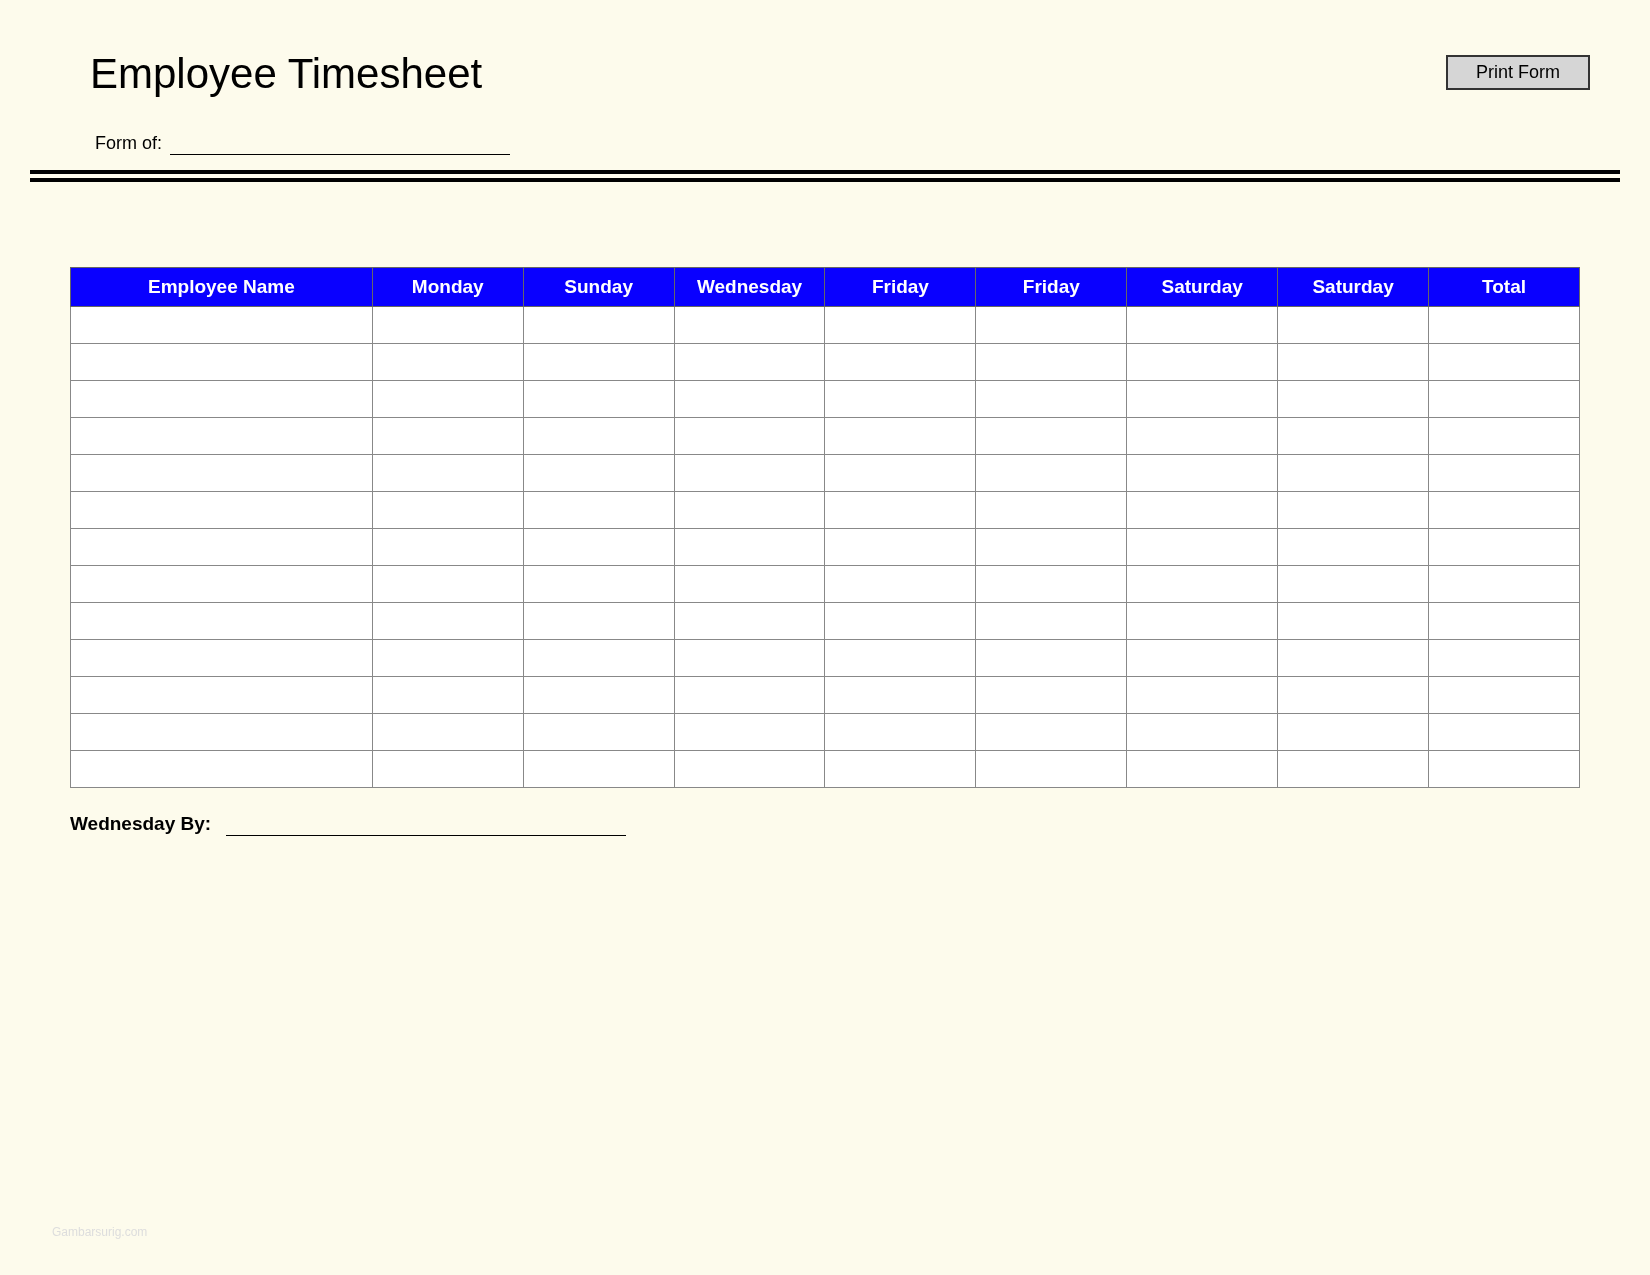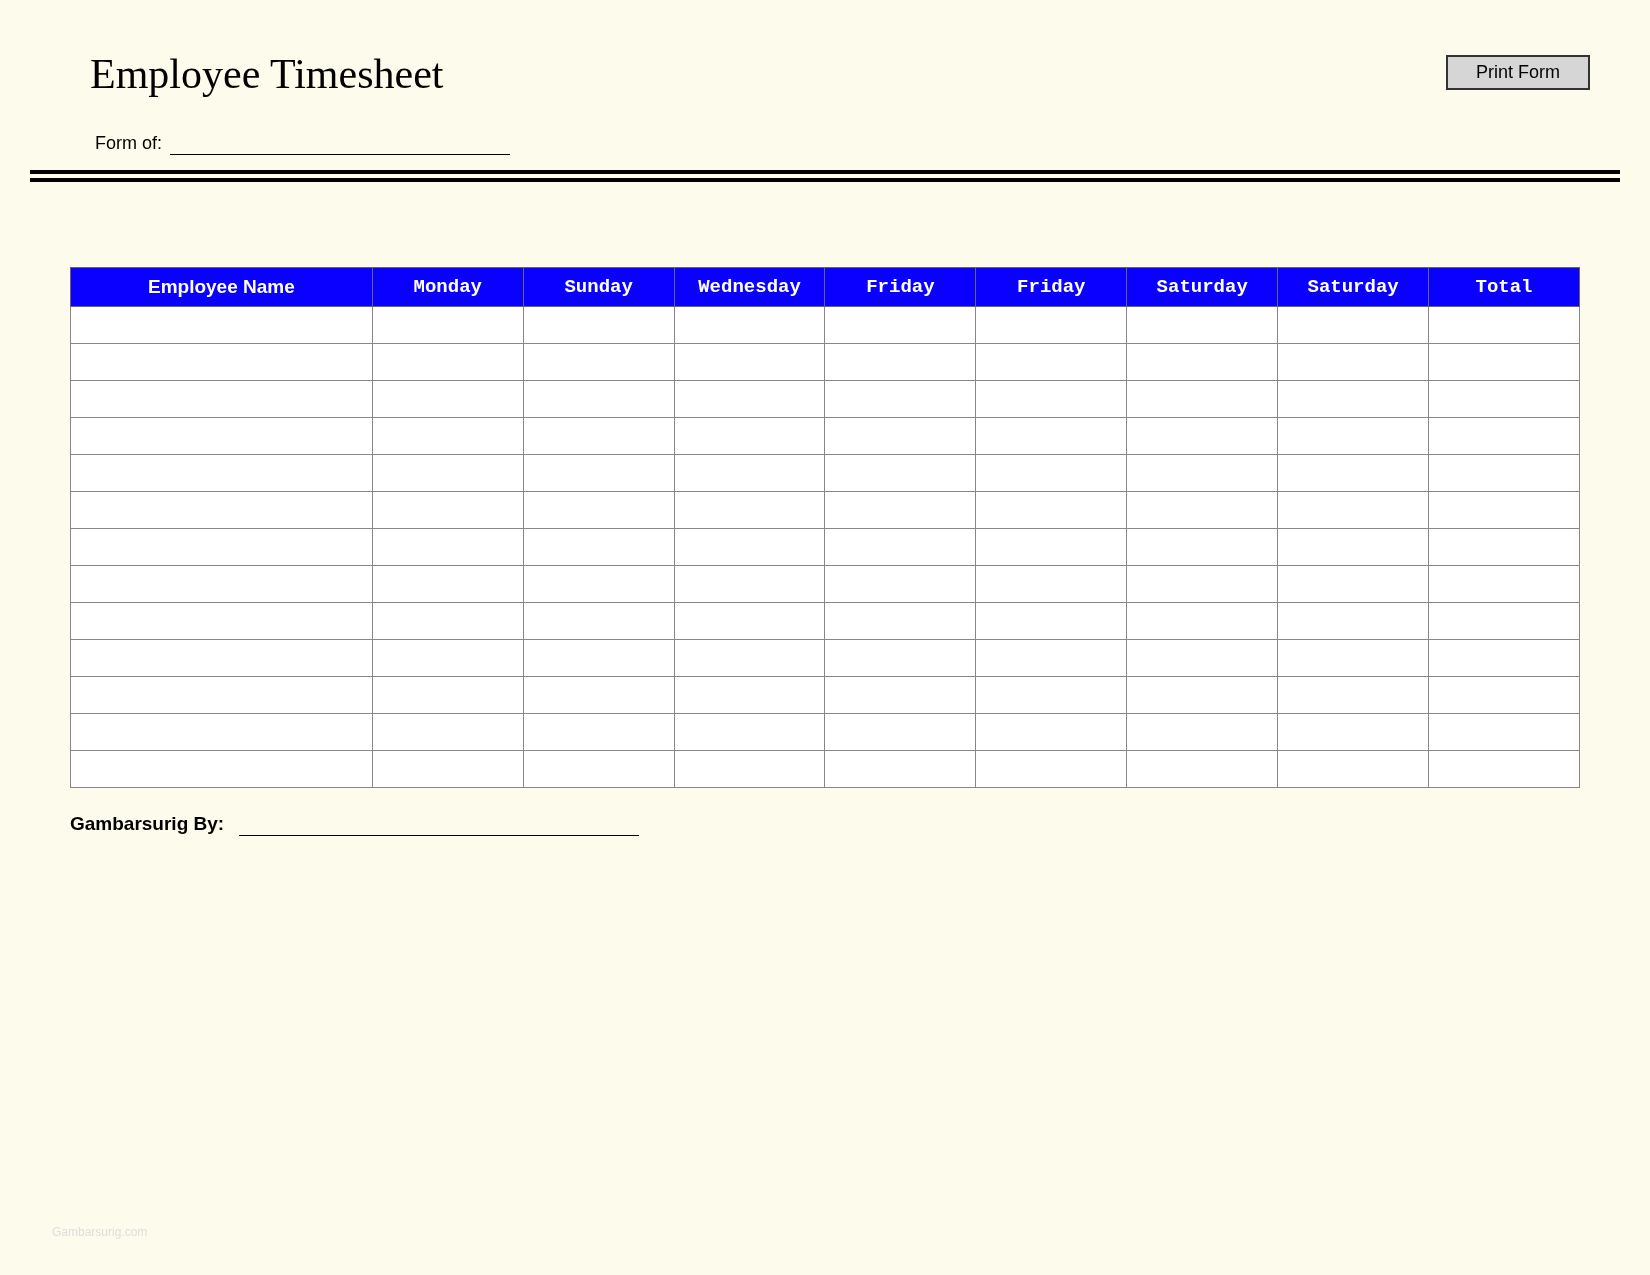--- a/index.html
+++ b/index.html
@@ -20,21 +20,21 @@
     .header-row {
       display: flex;
       justify-content: space-between;
       align-items: flex-start;
       padding: 20px 20px 0 60px;
     }
     .title {
       font-size: 42px;
       font-weight: normal;
       color: #000;
-      font-family: Liberation Serif, serif;
+      font-family: Liberation Sans, sans-serif;
     }
     .print-btn {
       background: #d6d6d6;
       border: 2px solid #333;
       padding: 5px 28px;
       font-size: 18px;
       font-family: Arial, sans-serif;
       cursor: pointer;
       margin-right: 10px;
       margin-top: 5px;
@@ -72,21 +72,21 @@
     table.timesheet th {
       background: #0900ff;
       color: #fff;
       font-weight: bold;
       font-size: 19px;
       padding: 8px 4px;
       border: 1px solid #666;
       text-align: center;
     }
     table.timesheet th.name-col { width: 20%; }
-    table.timesheet th.day-col { width: 10%; font-family: Liberation Mono, monospace; }
+    table.timesheet th.day-col { width: 10%; }
     table.timesheet td {
       border: 1px solid #888;
       height: 37px;
       background: #fff;
       padding: 0 4px;
     }
     table.timesheet td input {
       width: 100%;
       height: 100%;
       border: none;
@@ -325,18 +325,18 @@
             <td><input type="text" style=""></td>
             <td><input type="text" style=""></td>
             <td><input type="text" style=""></td>
           </tr>
         </tbody>
     </table>
   </div>
 
 
   <div class="auth-row">
-    <span>Gambarsurig By:</span>
+    <span>Wednesday By:</span>
     <input type="text" class="auth-input" value="" style="">
   </div>
 
   <div class="watermark">Gambarsurig.com</div>
 </div>
 
 </body></html>

